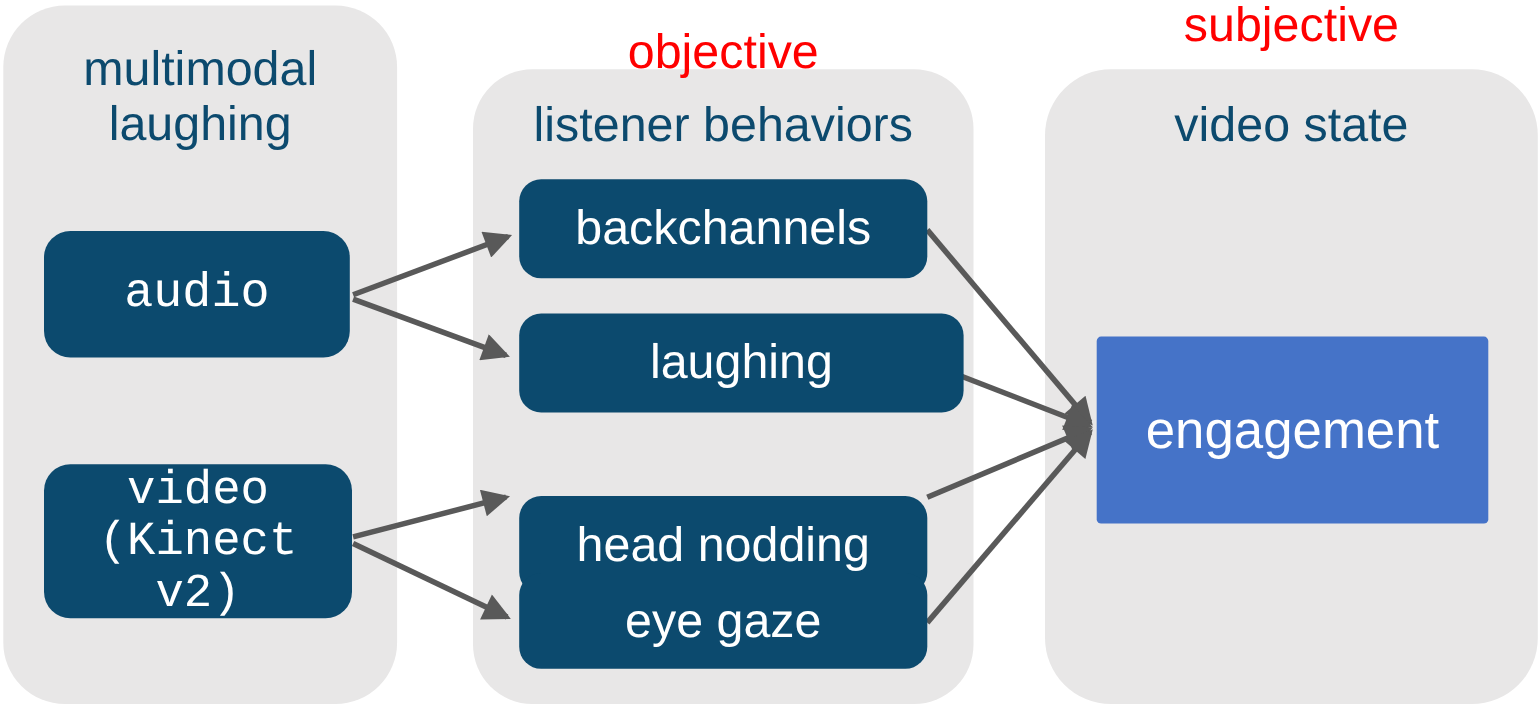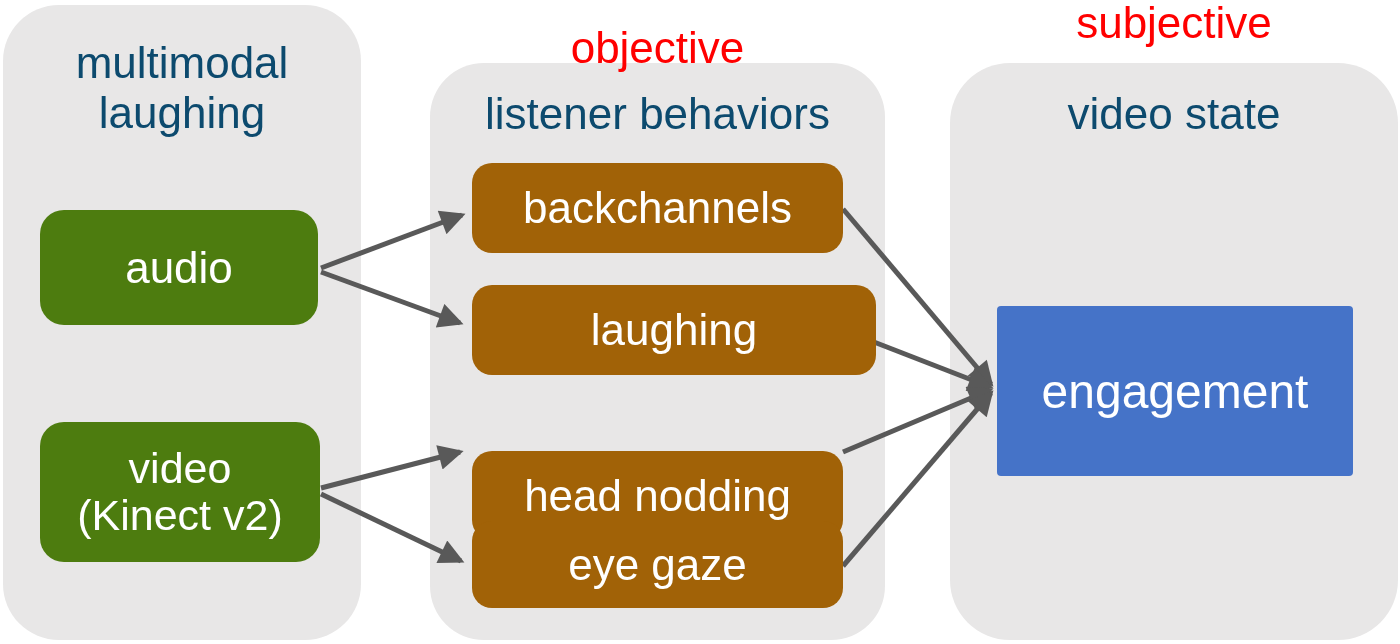--- a/index.html
+++ b/index.html
@@ -48,27 +48,28 @@
   .node {
     position: absolute;
     display: flex;
     flex-direction: column;
     align-items: center;
     justify-content: center;
     color: #ffffff;
     text-align: center;
   }
   .node-sensor {
-    background: #4d7c0f;
+    background: #0c4a6e;
     border-radius: 24px;
     font-size: 44px;
     line-height: 47px;
+    font-family: Liberation Mono, monospace;
   }
   .node-behavior {
-    background: #a16207;
+    background: #0c4a6e;
     border-radius: 20px;
     font-size: 44px;
   }
   .node-state {
     background: #4573c8;
     border-radius: 4px;
     font-size: 48px;
   }
   .node-audio        { left: 40px;  top: 210px; width: 278px; height: 115px; }
   .node-video        { left: 40px;  top: 422px; width: 280px; height: 140px; font-size: 43px; }

